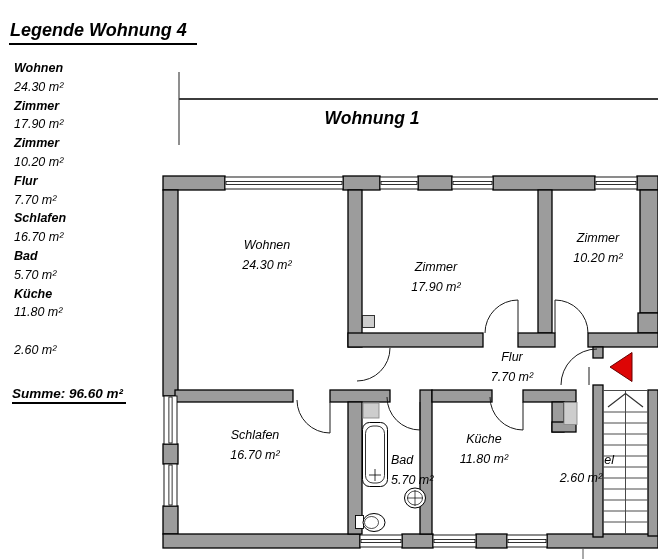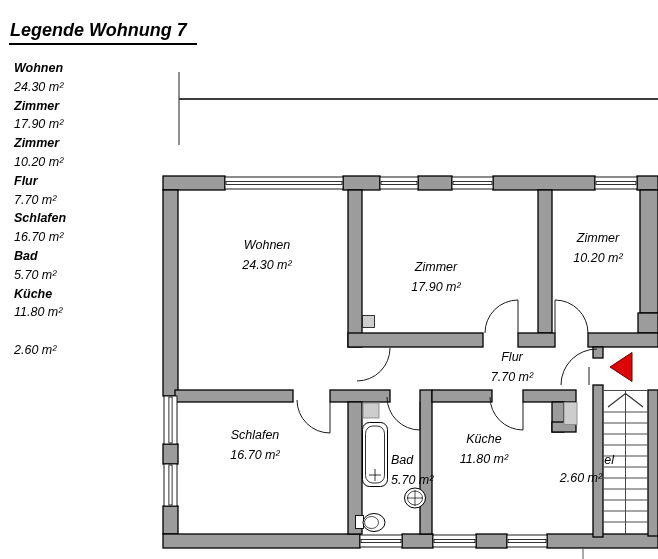--- a/index.html
+++ b/index.html
@@ -31,42 +31,44 @@
   #lbl-bad{left:391px;top:451px;transform:none;text-align:left;}
   #lbl-kueche{left:484px;top:430px;}
   #lbl-closet-name{left:594px;top:451px;transform:translateX(-100%);margin-left:20px;}
   #lbl-closet-area{left:581px;top:469px;}
 </style>
 </head>
 <body>
 
 <div class="stage">
 
-  <div class="legend-title">Legende Wohnung 7</div>
+  <div class="legend-title">Legende Wohnung 4</div>
   <div class="legend-list">
     <div class="lg name">Wohnen</div>
     <div class="lg area">24.30 m²</div>
     <div class="lg name">Zimmer</div>
     <div class="lg area">17.90 m²</div>
     <div class="lg name">Zimmer</div>
     <div class="lg area">10.20 m²</div>
     <div class="lg name">Flur</div>
     <div class="lg area">7.70 m²</div>
     <div class="lg name">Schlafen</div>
     <div class="lg area">16.70 m²</div>
     <div class="lg name">Bad</div>
     <div class="lg area">5.70 m²</div>
     <div class="lg name">Küche</div>
     <div class="lg area">11.80 m²</div>
     <div class="lg name"></div>
     <div class="lg area">2.60 m²</div>
   </div>
+  <div class="legend-sum">Summe: 96.60 m²</div>
 
   <div class="refline-v"></div>
   <div class="refline-h"></div>
+  <div class="plan-title">Wohnung 1</div>
 
   <svg class="plan" width="658" height="559" viewBox="0 0 658 559">
 
     <g stroke="#000" stroke-width="1.3" fill="#9c9c9c">
 
       <rect x="163" y="176" width="62" height="14"></rect>
       <rect x="343" y="176" width="37" height="14"></rect>
       <rect x="418" y="176" width="34" height="14"></rect>
       <rect x="493" y="176" width="102" height="14"></rect>
       <rect x="637" y="176" width="21" height="14"></rect>

